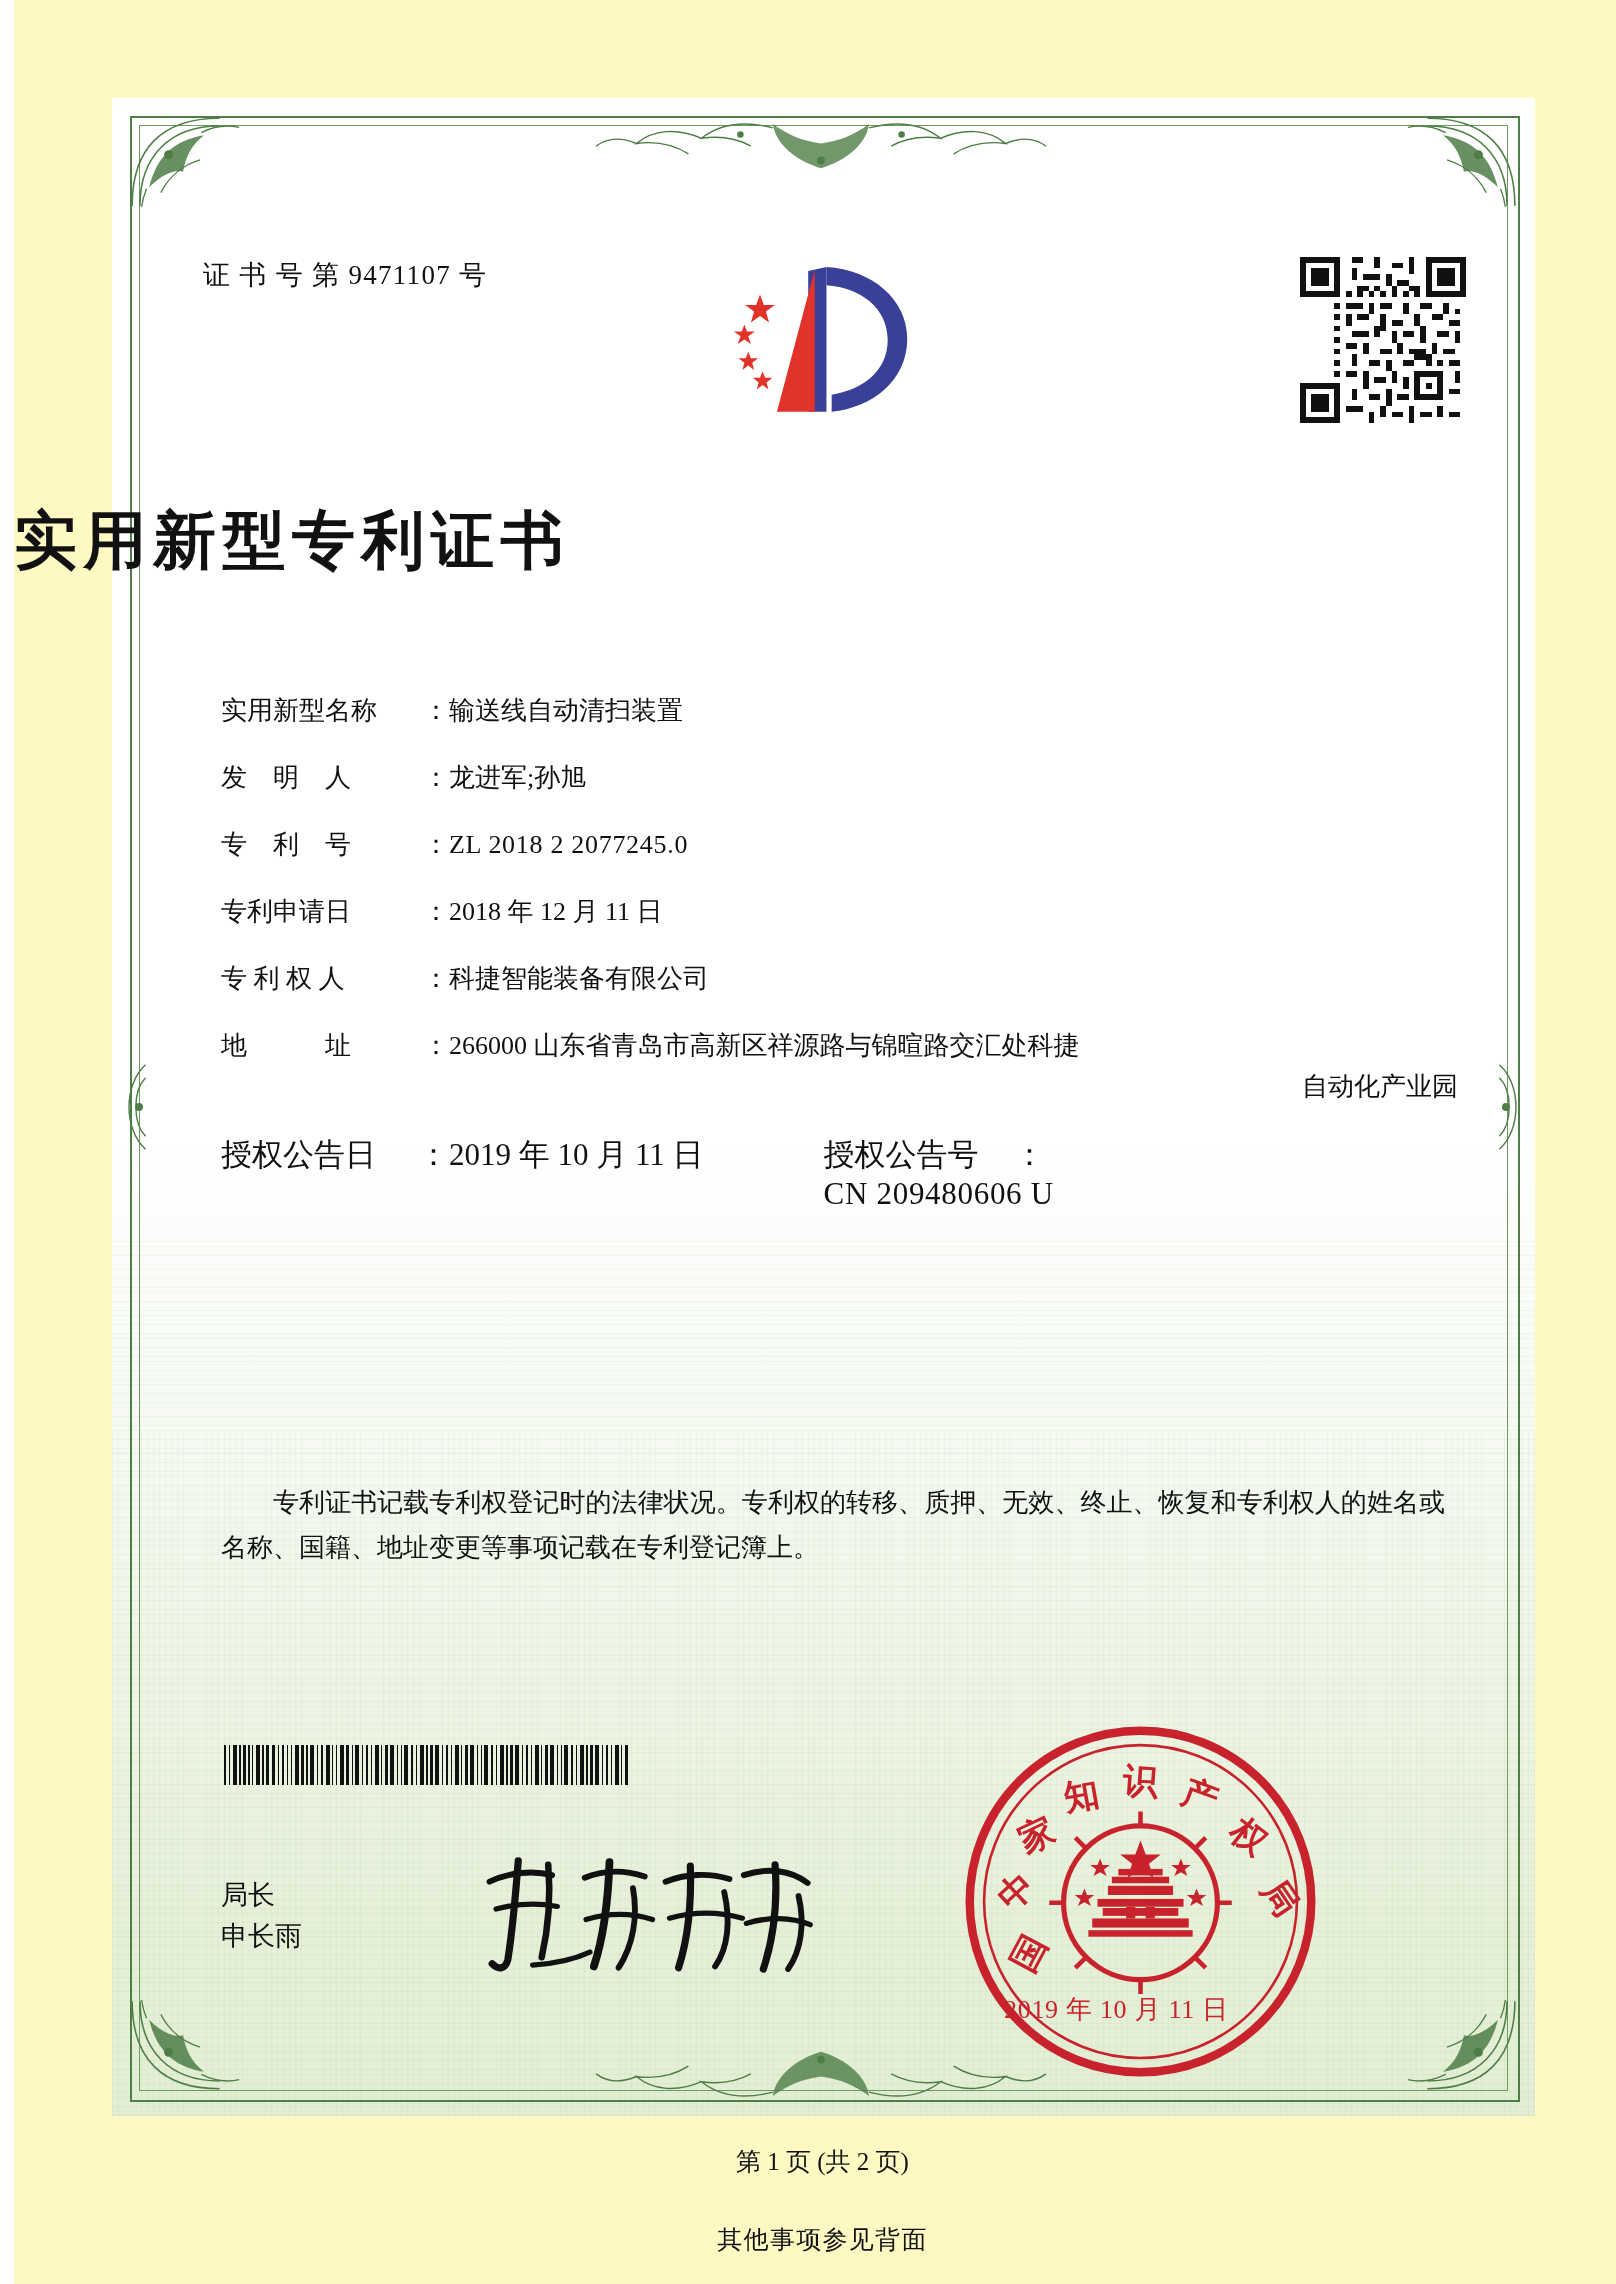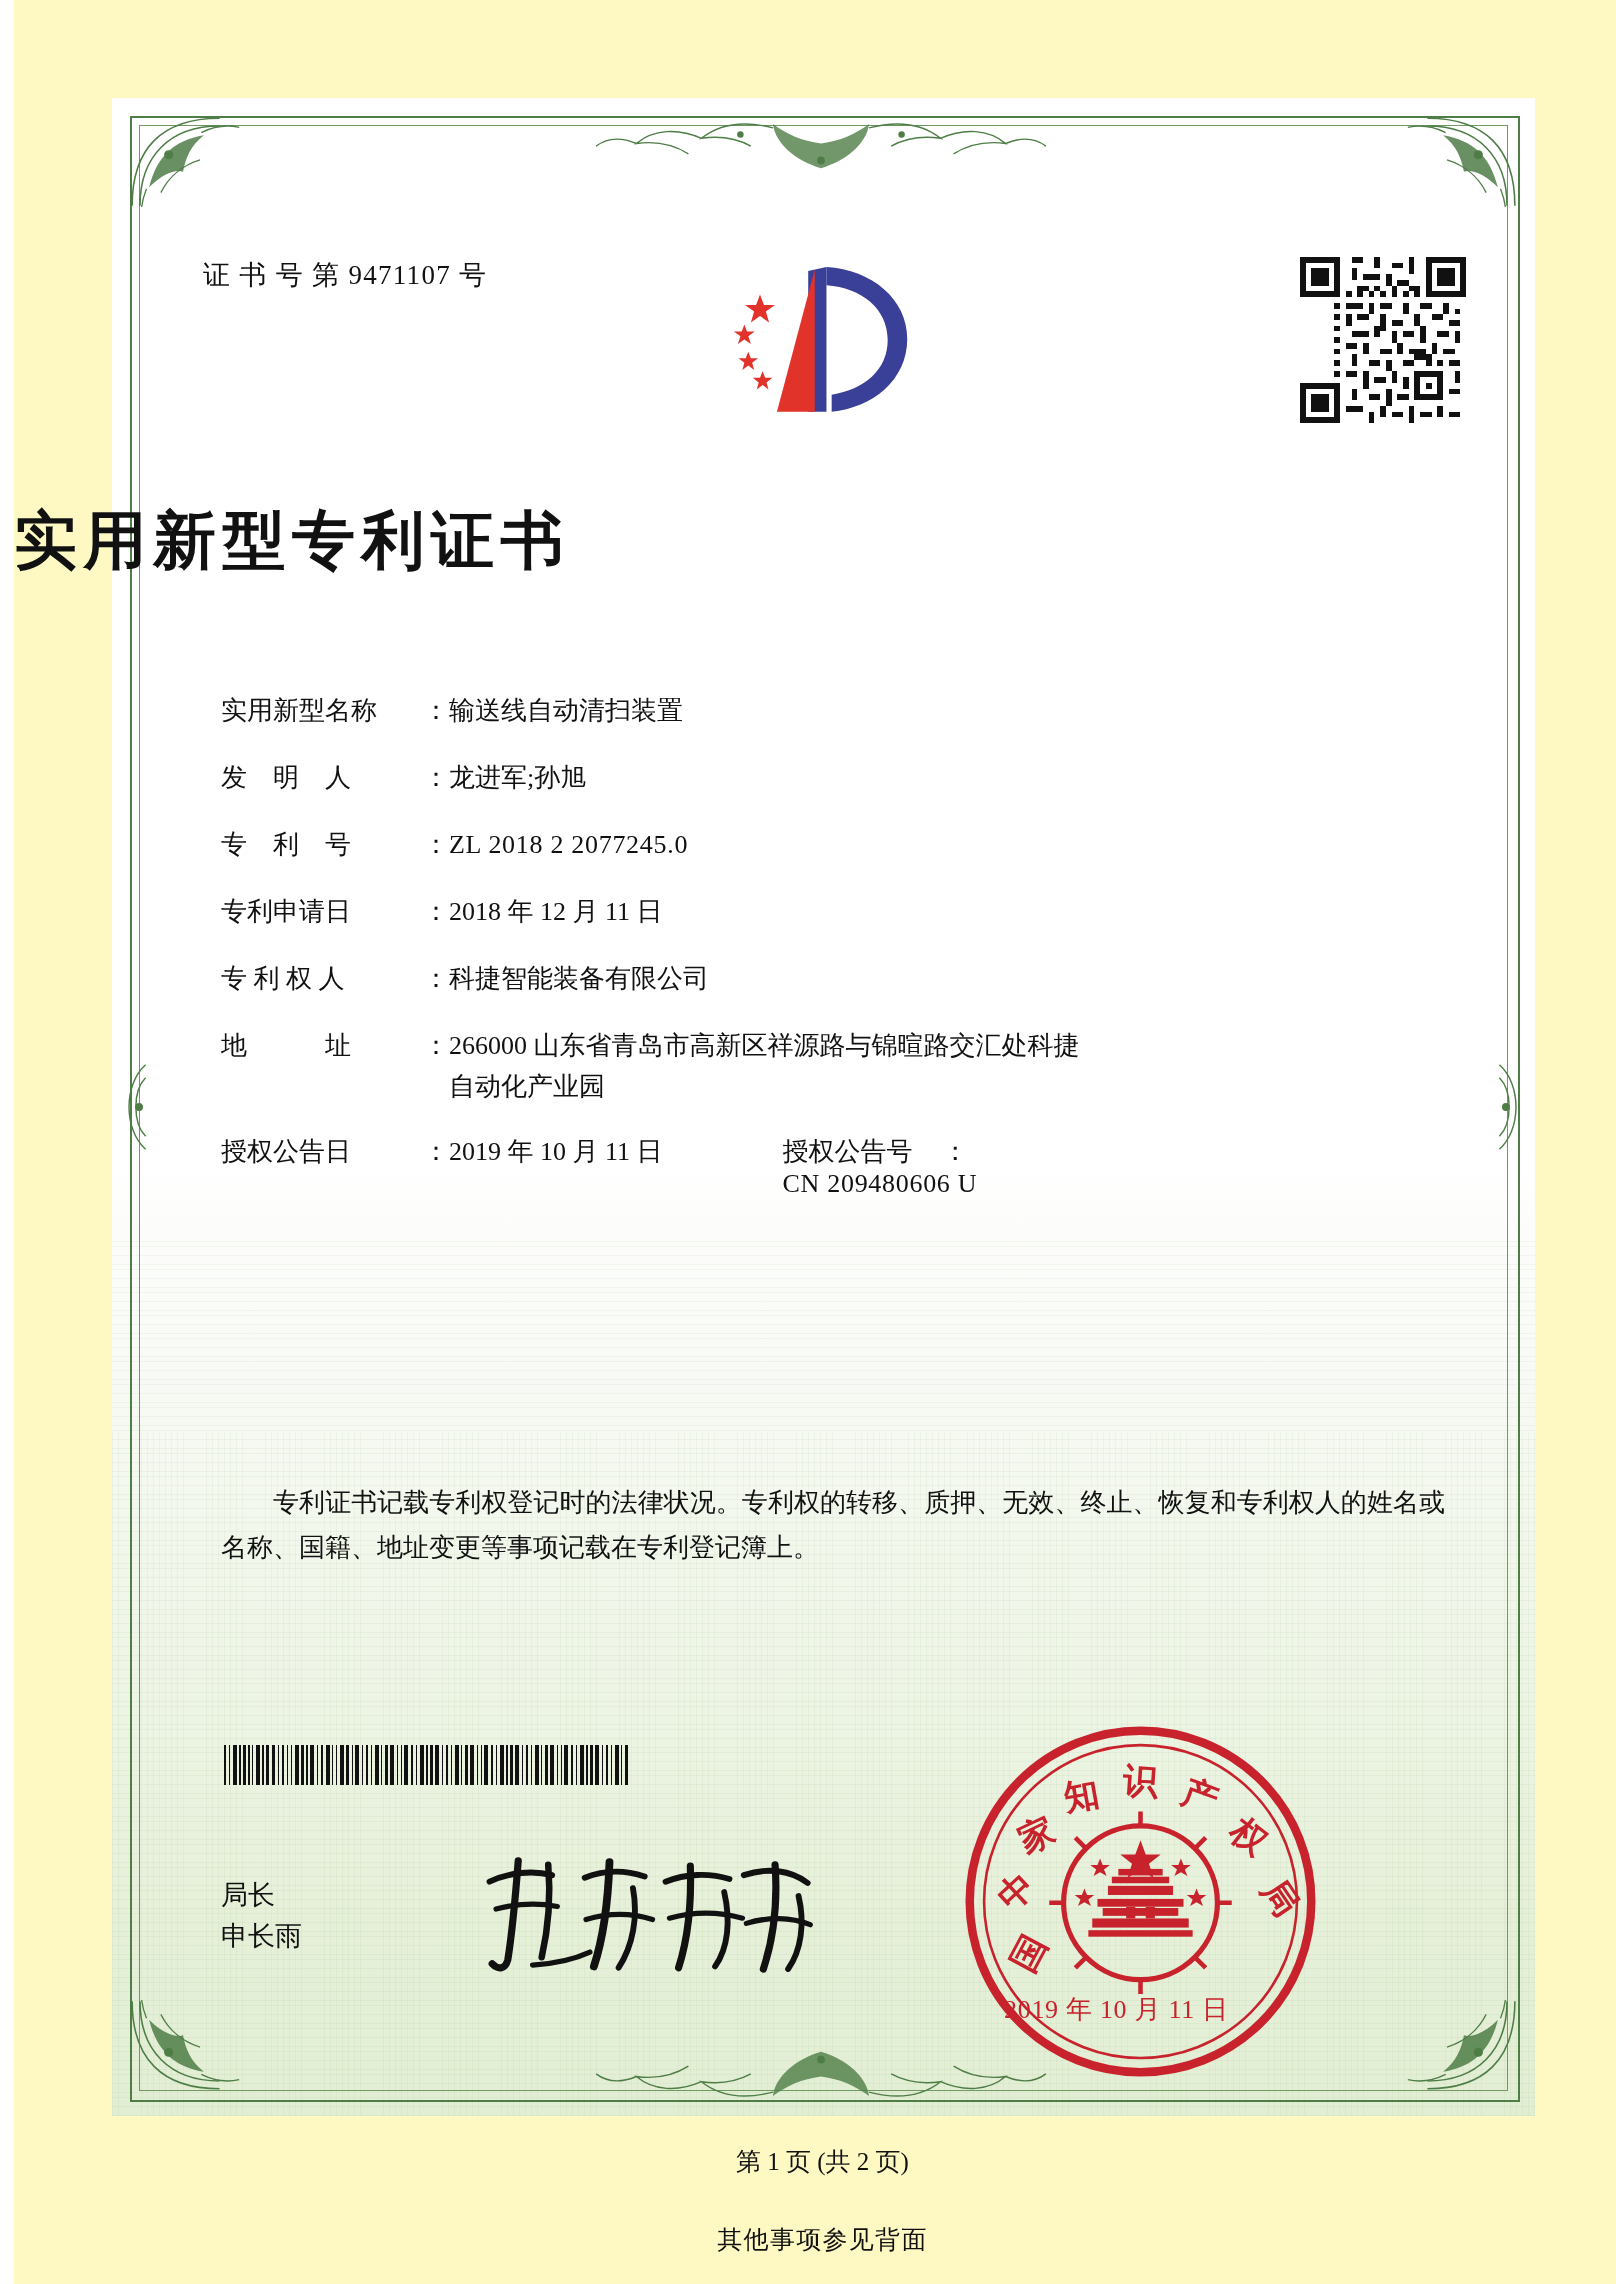--- a/index.html
+++ b/index.html
@@ -180,26 +180,27 @@
   .flabel .lab-text { letter-spacing: 0; }
   .flabel .colon { margin-left: 3.9px; }
   .fvalue { flex: 1 1 auto; }
   .fvalue.latin { font-family: "Liberation Serif", serif; letter-spacing: 0.7px; }
 
   .addr-second {
     margin-left: 228px;
     font-size: 26px;
     margin-top: -19.5px;
     margin-bottom: 30px;
+    text-align: right;
   }
 
   .row-dual {
     display: flex;
     align-items: flex-start;
-    font-size: 26px;
+    font-size: 31px;
     white-space: nowrap;
     margin-bottom: 29px;
   }
   .row-dual .seg2 { margin-left: 120px; display: flex; flex-direction: column; }
   .row-dual .seg2 .flabel { width: auto; flex: 0 0 auto; margin-right: 9px; }
 
   
   .para {
     position: absolute;
     left: 207px;

